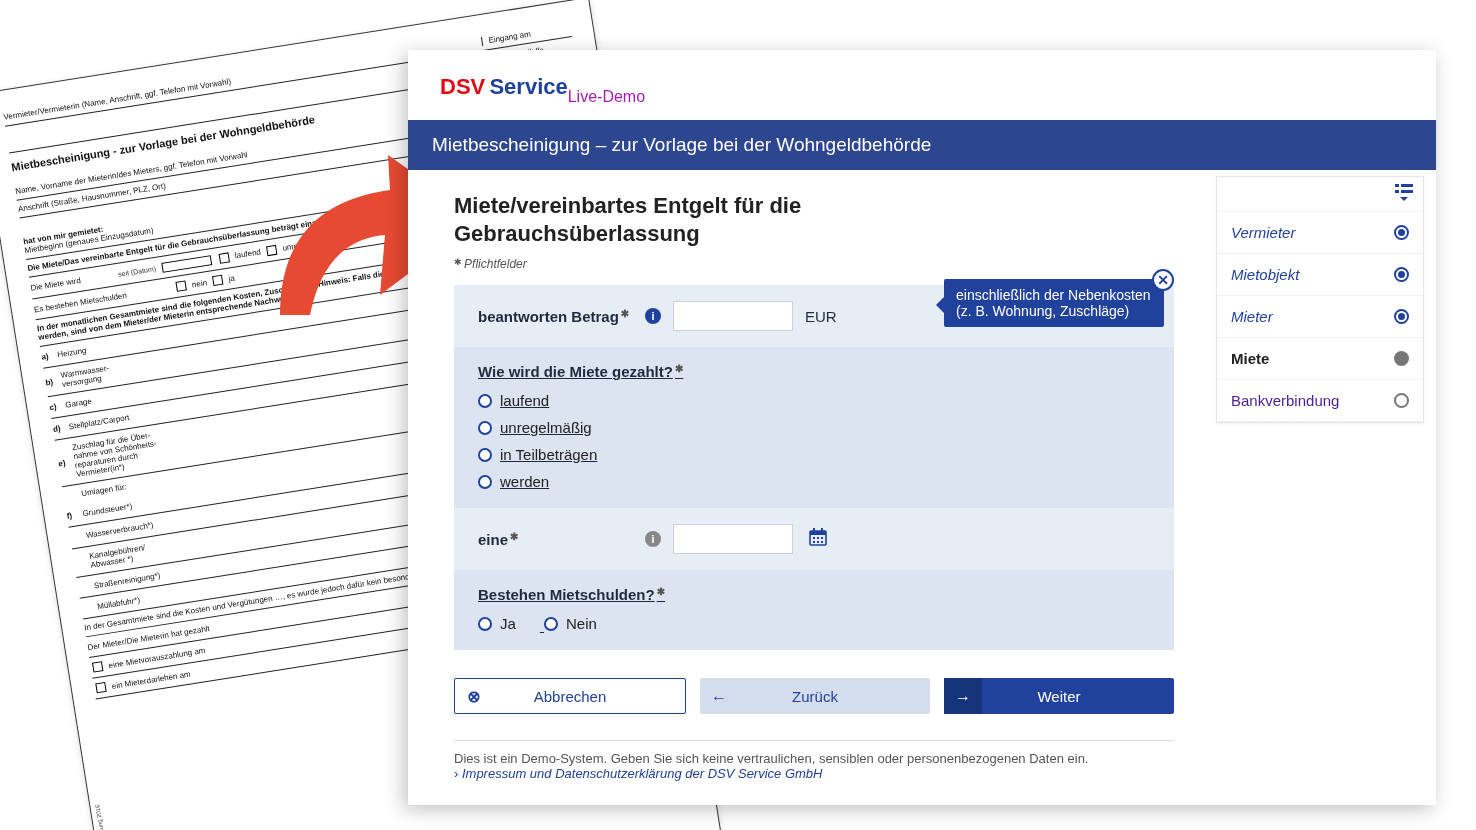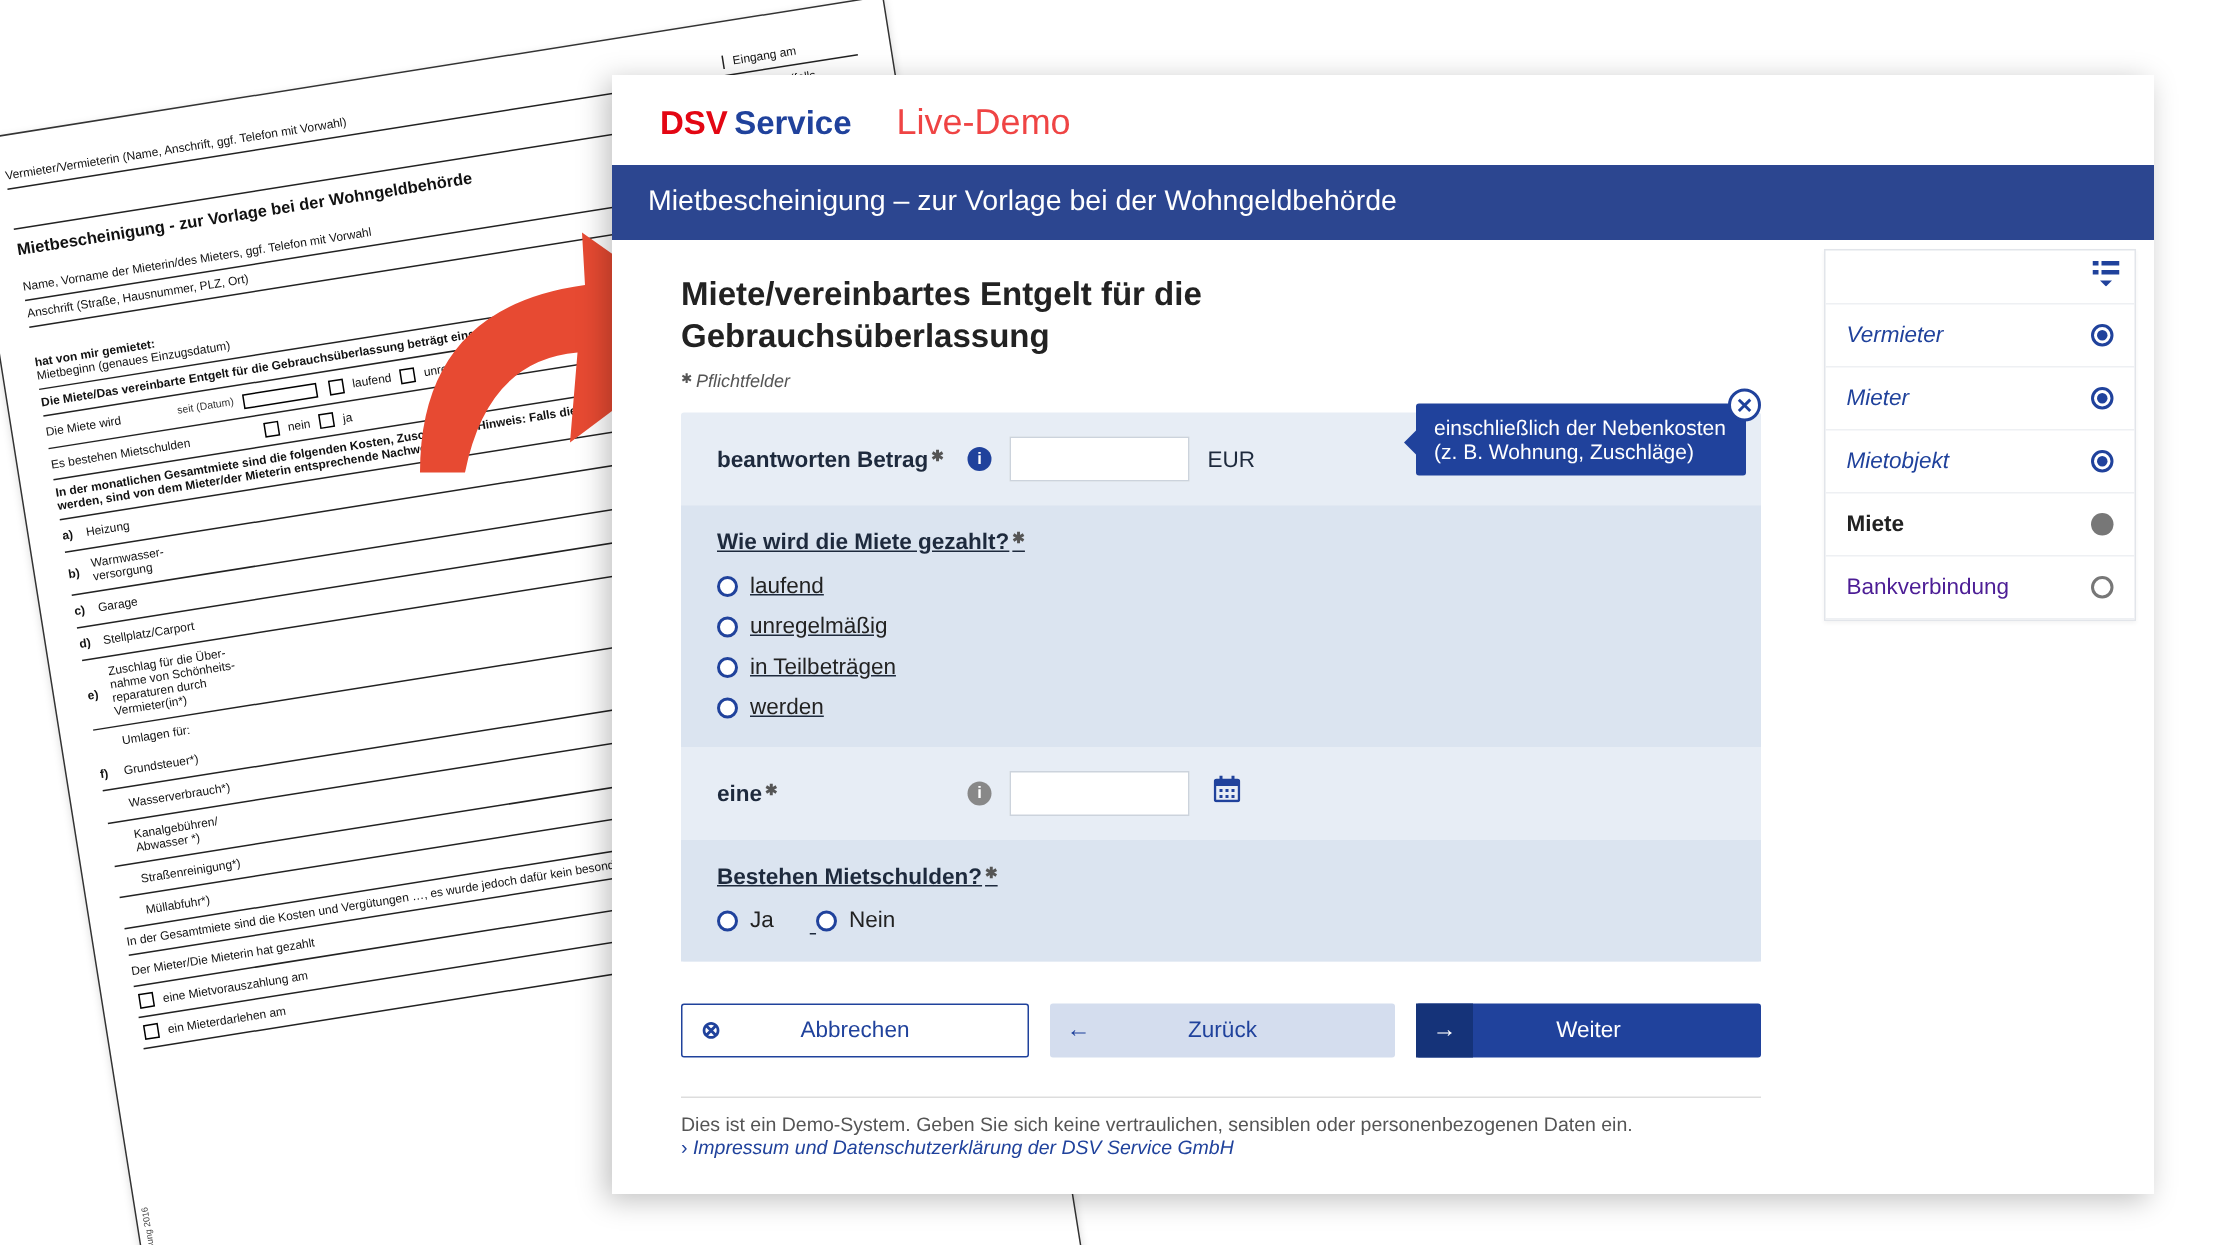--- a/index.html
+++ b/index.html
@@ -81,26 +81,25 @@
     width: 1028px;
     background: #fff;
     z-index: 10;
     box-shadow: -4px 4px 18px rgba(0,0,0,0.25);
     font-size: 15px;
     color: #333;
   }
   .app-header {
     display: flex;
     align-items: center;
-    gap: 30px;
     padding: 18px 32px 14px 32px;
   }
   .logo .dsv { color: #e30613; font-weight: 700; font-size: 22px; }
   .logo .svc { color: #20429c; font-weight: 700; font-size: 22px; }
-  .demo-label { font-size: 24px; color: #ef4444; }
+  .demo-label { font-size: 16px; color: #a21caf; margin-top: 20px; }
 
   .blue-bar {
     background: #2c4690;
     color: #fff;
     padding: 14px 24px;
     font-size: 19px;
   }
 
   .main-row {
     display: flex;
@@ -510,25 +509,25 @@
             <rect x="0" y="7" width="4" height="3" fill="#20429c"></rect>
             <rect x="6" y="7" width="12" height="3" fill="#20429c"></rect>
             <path d="M5 14 L13 14 L9 18 Z" fill="#20429c"></path>
           </svg>
       </div>
       <div class="step done">
           <span>Vermieter</span>
           <span class="dot done"></span>
         </div>
       <div class="step done">
+          <span>Mietobjekt</span>
+          <span class="dot done"></span>
+        </div>
+      <div class="step done">
           <span>Mieter</span>
-          <span class="dot done"></span>
-        </div>
-      <div class="step done">
-          <span>Mietobjekt</span>
           <span class="dot done"></span>
         </div>
       <div class="step current">
           <span>Miete</span>
           <span class="dot current"></span>
         </div>
       <div class="step todo">
           <span>Bankverbindung</span>
           <span class="dot todo"></span>
         </div>

